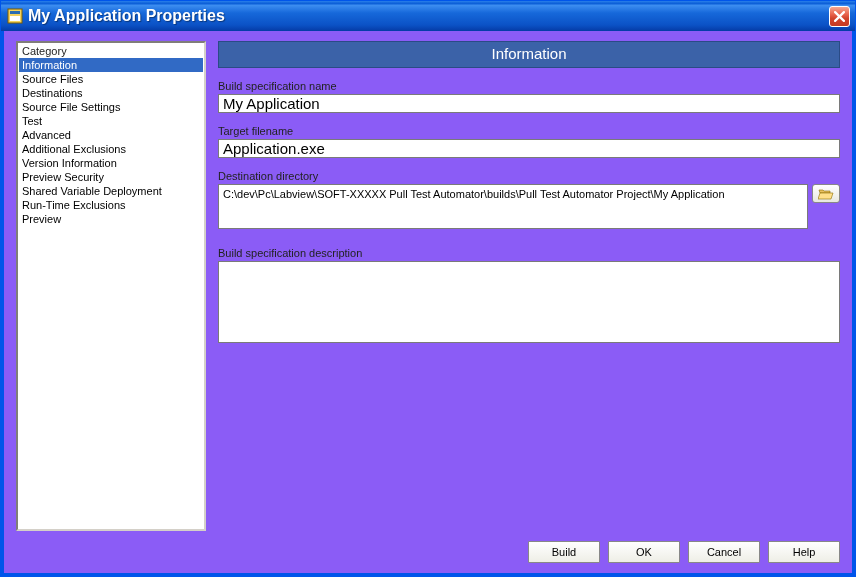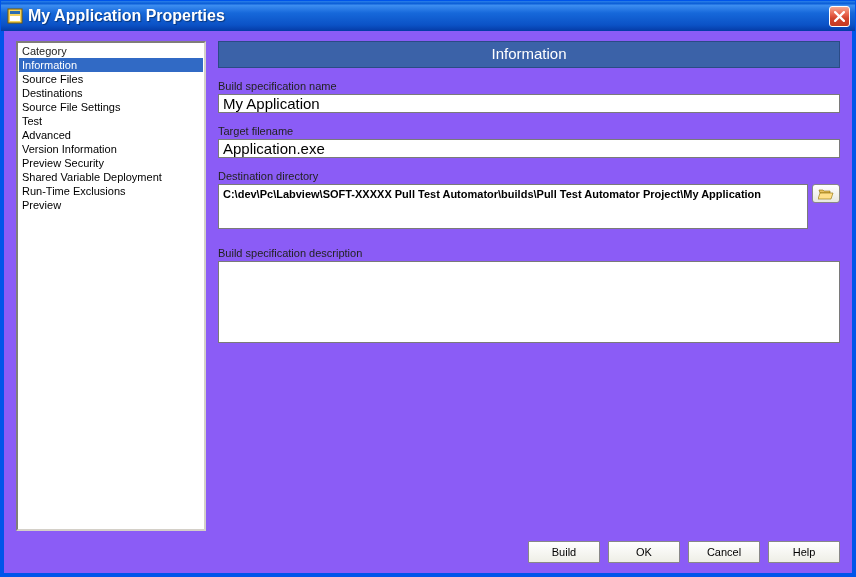--- a/index.html
+++ b/index.html
@@ -129,21 +129,20 @@
   .path-input {
     flex: 1;
     border: 1px solid #7a7a7a;
     background: #fff;
     padding: 3px 4px;
     font-family: Tahoma, Arial, sans-serif;
     font-size: 11px;
     height: 45px;
     resize: none;
     overflow: hidden;
-    font-weight: bold;
   }
   .browse-btn {
     width: 28px; height: 19px;
     border: 1px solid #888;
     border-radius: 3px;
     background: linear-gradient(to bottom, #fff, #e8e8e0);
     display: flex;
     align-items: center;
     justify-content: center;
     cursor: pointer;
@@ -200,20 +199,21 @@
     <div class="main-area">
 
       <div class="category-list">
         <div class="category-header">Category</div>
         <div class="category-item selected">Information</div>
         <div class="category-item">Source Files</div>
         <div class="category-item">Destinations</div>
         <div class="category-item">Source File Settings</div>
         <div class="category-item">Test</div>
         <div class="category-item">Advanced</div>
+        <div class="category-item">Additional Exclusions</div>
         <div class="category-item">Version Information</div>
         <div class="category-item">Preview Security</div>
         <div class="category-item">Shared Variable Deployment</div>
         <div class="category-item">Run-Time Exclusions</div>
         <div class="category-item">Preview</div>
       </div>
 
       <div class="content-panel">
         <div class="section-header">Information</div>
 

